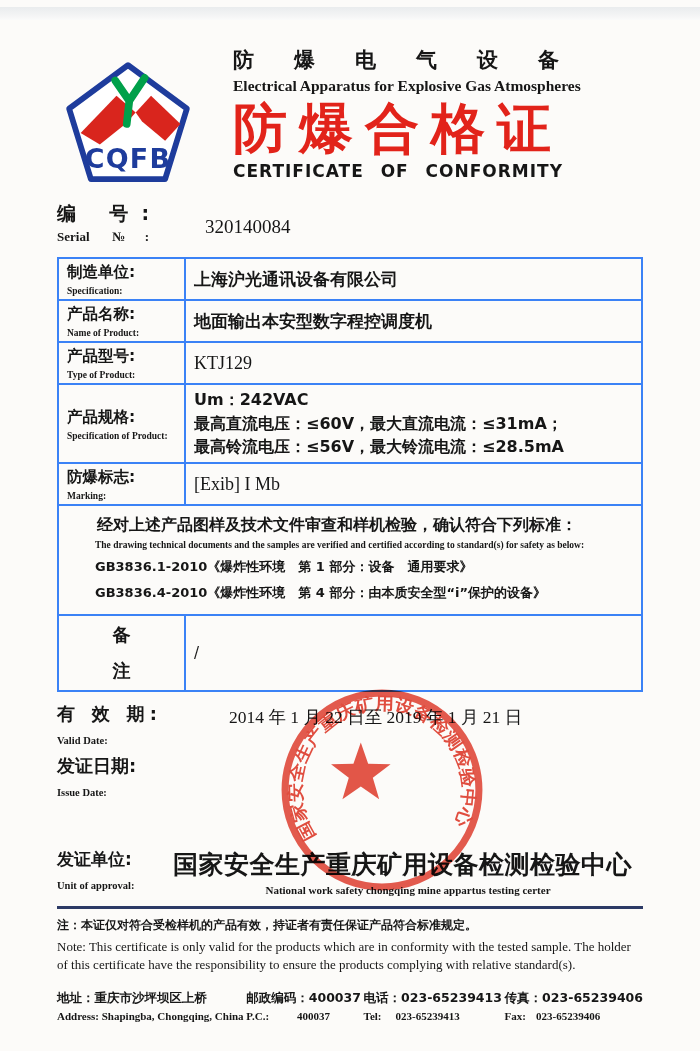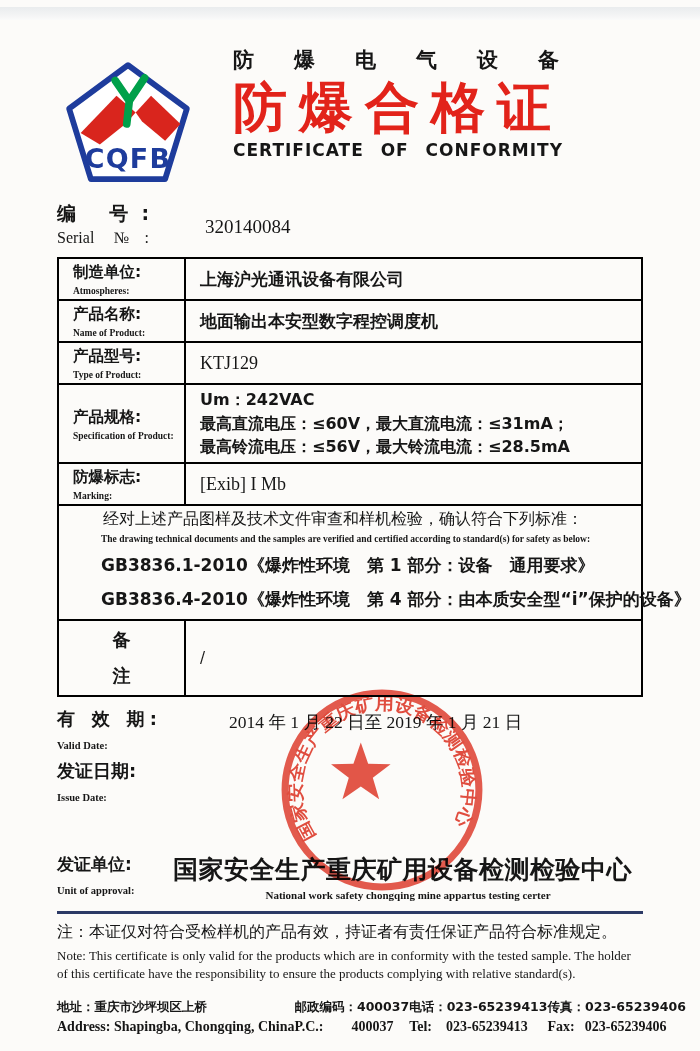--- a/index.html
+++ b/index.html
@@ -22,38 +22,38 @@
   .logo-box{flex:0 0 142px;margin-top:14px}
   .hd-text{margin-left:34px;flex:1}
   .t-cn{font-size:21px;font-weight:bold;width:326px;text-align:justify;text-align-last:justify}
   .t-en{font-family:"Liberation Serif",serif;font-weight:bold;font-size:15.5px;margin-top:3px;white-space:nowrap}
   .c-cn{color:var(--red);font-size:54px;font-weight:700;letter-spacing:12px;margin-top:5px;line-height:1.08;white-space:nowrap}
   .c-en{font-size:17px;font-weight:bold;width:330px;text-align:justify;text-align-last:justify;letter-spacing:1px;margin-top:3px}
 
   
   .serial{position:relative;margin-top:9px;height:44px}
   .s-cn{font-size:19px;font-weight:bold;width:92px;text-align:justify;text-align-last:justify}
-  .s-en{font-size:16px;font-weight:normal;font-family:"Liberation Serif",serif;width:92px;
+  .s-en{font-size:13px;font-weight:bold;font-family:"Liberation Serif",serif;width:92px;
     text-align:justify;text-align-last:justify;margin-top:2px}
   .s-val{position:absolute;left:148px;top:15px;font-size:19px;font-family:"Liberation Serif",serif}
 
   
   table.main{margin-top:12px;border-collapse:collapse;width:586px;table-layout:fixed}
-  table.main td{border:2px solid #000000;vertical-align:middle;padding:3px 14px}
+  table.main td{border:2px solid #3b82f6;vertical-align:middle;padding:3px 8px}
   .col-lab{width:127px}
   .lab .lc{font-size:15.5px;font-weight:bold}
   .lab .le{font-size:9.5px;font-weight:bold;font-family:"Liberation Serif",serif;margin-top:3px;white-space:nowrap}
   .val{padding-left:14px;font-size:17px;font-weight:bold}
   .val.serif{font-family:"Liberation Serif",serif;font-weight:normal;font-size:18px}
   .r1{height:40px}.r2{height:42px}.r3{height:40px}.r4{height:64px}.r5{height:42px}
   .spec div{font-size:16px;font-weight:bold;line-height:1.48;white-space:nowrap}
   .stds{padding:9px 6px 12px;height:110px;vertical-align:top}
-  .std-h{font-size:16px;font-weight:normal;text-indent:30px}
+  .std-h{font-size:16px;font-weight:bold;text-indent:30px}
   .std-e{font-size:9.5px;font-weight:bold;font-family:"Liberation Serif",serif;margin:4px 0 4px 28px;white-space:nowrap}
-  .std-i{font-size:17px;font-weight:bold;margin-left:28px;line-height:2.0;white-space:nowrap}
+  .std-i{font-size:13px;font-weight:bold;margin-left:28px;line-height:2.0;white-space:nowrap}
   .rem-lab{height:76px;padding:0}
   .rem-flex{display:flex;flex-direction:column;justify-content:space-between;align-items:center;height:68px;padding:4px 0;font-size:18px;font-weight:bold}
   .rem-val{vertical-align:top;padding:8px 0 0 44px;font-size:15px}
 
   
   .validity{margin-top:10px}
   .vrow{display:flex;margin-bottom:8px}
   .v-lab{width:172px;flex:0 0 172px}
   .lc2{font-size:18px;font-weight:bold;width:100px;text-align:justify;text-align-last:justify}
   .lc2.nojust{text-align:center;text-align-last:left;width:auto}
@@ -65,27 +65,27 @@
   .approval{display:flex;margin-top:50px}
   .a-lab{width:116px;flex:0 0 116px}
   .a-main{flex:1}
   .a-cn{font-size:25px;font-weight:bold;white-space:nowrap;letter-spacing:.5px}
   .a-en{font-size:11px;font-weight:bold;font-family:"Liberation Serif",serif;text-align:center;margin-top:3px}
 
   .divider{margin-top:10px;border-top:3px solid var(--navy);width:586px}
 
   
   .note{margin-top:8px;width:586px}
-  .n-cn{font-size:16px;font-weight:normal}
+  .n-cn{font-size:12px;font-weight:bold}
   .n-en{font-size:13px;font-weight:normal;font-family:"Liberation Serif",serif;line-height:1.38;margin-top:4px}
 
   
   .contact{display:flex;justify-content:space-between;margin-top:16px;width:586px}
   .ct-cn{font-size:12.5px;font-weight:bold;white-space:nowrap}
-  .ct-en{font-size:14px;font-weight:bold;font-family:"Liberation Serif",serif;white-space:nowrap;margin-top:3px}
+  .ct-en{font-size:11px;font-weight:bold;font-family:"Liberation Serif",serif;white-space:nowrap;margin-top:3px}
   .g28{margin-left:28px}.g16{margin-left:14px}.g10{margin-left:10px}
 
   
   .stamp{position:absolute;left:276px;top:684px;width:212px;height:212px;
     mix-blend-mode:multiply;opacity:.9;pointer-events:none;z-index:5}
 </style>
 </head>
 <body>
 
 <div class="page">
@@ -98,41 +98,42 @@
         <svg viewBox="0 0 100 100" width="142" height="128">
           <polygon points="50,4 96,38 79,93 21,93 4,38" fill="#ffffff" stroke="#1e3c9c" stroke-width="4.5" stroke-linejoin="round"></polygon>
           <polygon points="13,57 41,28 56,41 48,50 28,66" fill="#d9251d"></polygon>
           <polygon points="56,41 68,28 91,50 79,63 61,48" fill="#d9251d"></polygon>
           <path d="M40,16 L51,32 L63,14 M51,32 L49,50" stroke="#00a04a" stroke-width="6" fill="none" stroke-linecap="round"></path>
           <text x="50" y="84" text-anchor="middle" font-size="21" font-weight="bold" fill="#1e3c9c" letter-spacing="1">CQFB</text>
         </svg>
       </div>
       <div class="hd-text">
         <div class="t-cn">防 爆 电 气 设 备</div>
+        <div class="t-en">Electrical Apparatus for Explosive Gas Atmospheres</div>
         <div class="c-cn">防爆合格证</div>
         <div class="c-en">CERTIFICATE OF CONFORMITY</div>
       </div>
     </div>
 
     <div class="serial">
       <div class="s-cn">编 号:</div>
       <div class="s-en">Serial №:</div>
       <div class="s-val">320140084</div>
     </div>
 
     <table class="main">
       <colgroup>
           <col class="col-lab">
           <col>
         </colgroup>
       <tbody>
         <tr>
           <td class="lab r1">
             <div class="lc">制造单位:</div>
-            <div class="le">Atmospheres:</div>
+            <div class="le">Specification:</div>
           </td>
           <td class="val">上海沪光通讯设备有限公司</td>
         </tr>
         <tr>
           <td class="lab r2">
             <div class="lc">产品名称:</div>
             <div class="le">Name of Product:</div>
           </td>
           <td class="val">地面输出本安型数字程控调度机</td>
         </tr>

